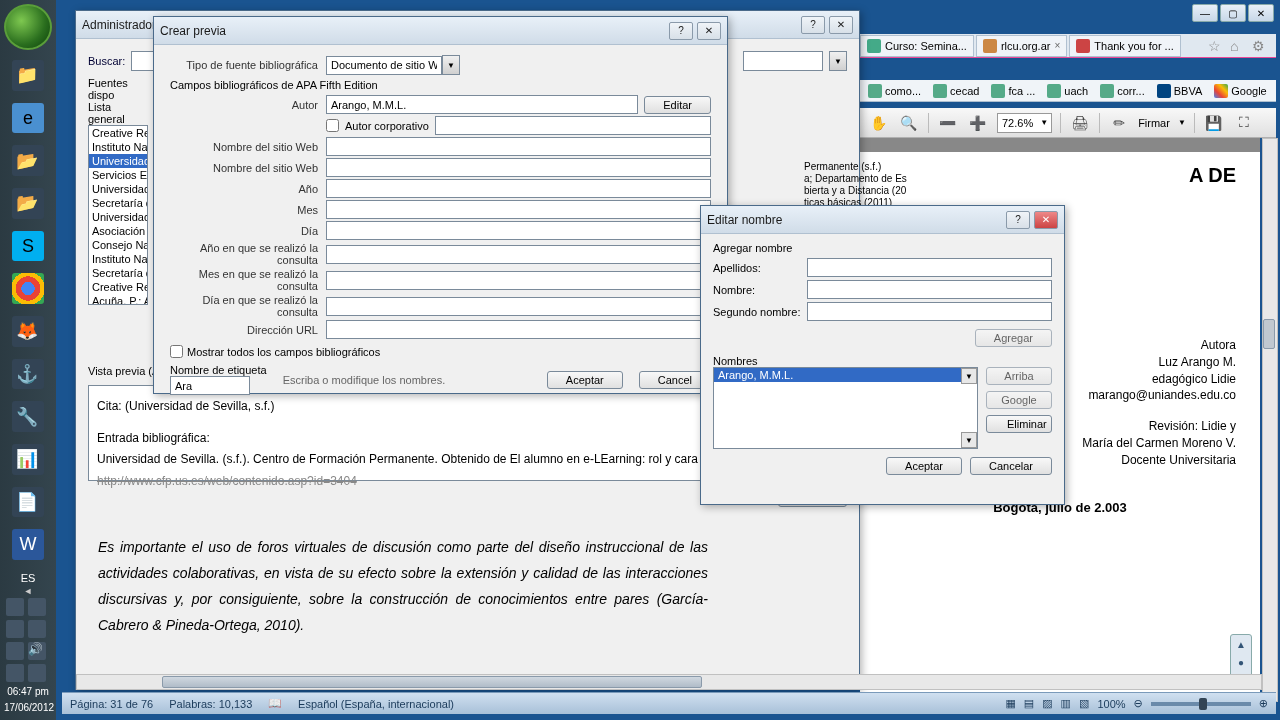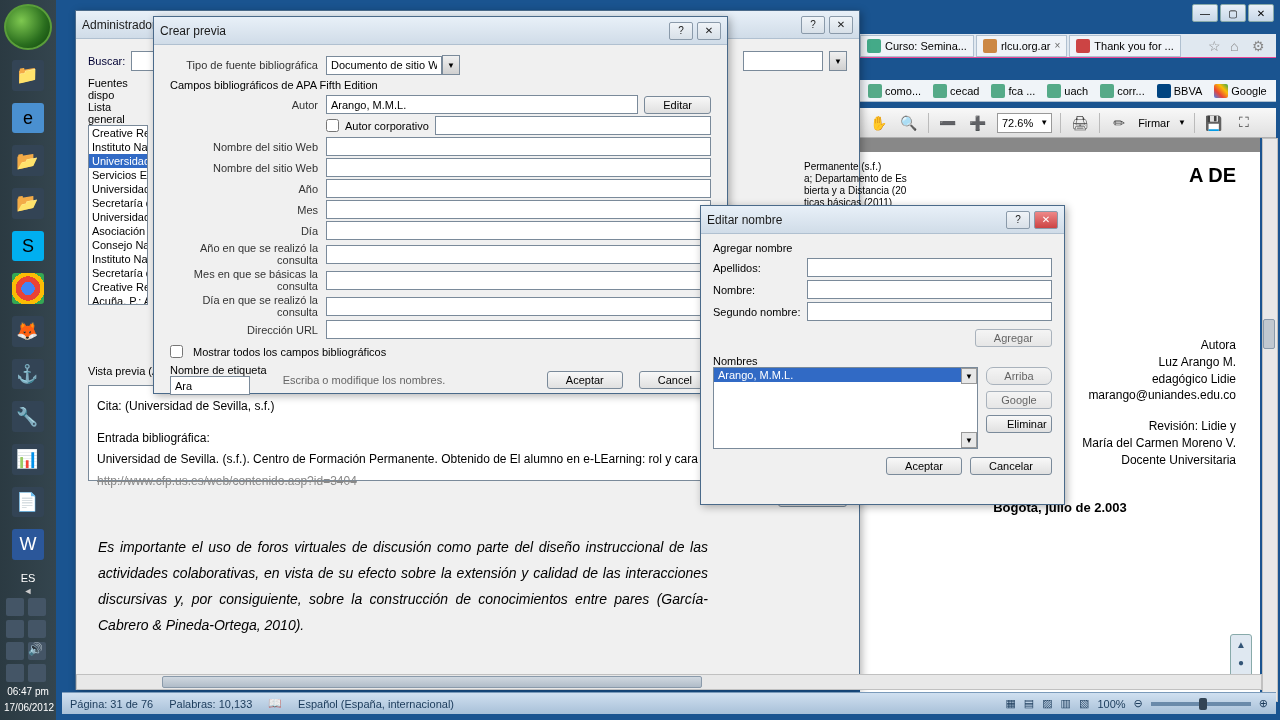--- a/index.html
+++ b/index.html
@@ -34,21 +34,21 @@
 .source-list .selected { background: #316ac5; color: #fff; }
 .preview-box { border: 1px solid #7a8a9a; background: #fff; padding: 10px 8px; margin-top: 8px; font-size: 12px; line-height: 1.8; color: #000; }
 .btn { padding: 2px 18px; border: 1px solid #7a8a9a; background: linear-gradient(to bottom, #f8f8f8, #e0e0e0); border-radius: 3px; font-size: 11px; cursor: pointer; }
 
 
 .crear-win { left: 153px; top: 16px; width: 575px; height: 378px; z-index: 10; }
 .crear-body { padding: 8px 16px; font-size: 11px; }
 .field-row { display: flex; align-items: center; margin: 2px 0; }
 .field-label { width: 156px; text-align: right; padding-right: 8px; color: #333; font-size: 11px; }
 .field-input { flex: 1; border: 1px solid #7a8a9a; height: 19px; padding: 0 4px; background: #fff; font-size: 11px; }
-.checkbox-row { display: flex; align-items: center; gap: 10px; font-size: 11px; margin: 6px 0; }
+.checkbox-row { display: flex; align-items: center; gap: 4px; font-size: 11px; margin: 6px 0; }
 .btn-row { display: flex; justify-content: flex-end; gap: 8px; margin-top: 8px; }
 
 
 .editar-win { left: 700px; top: 205px; width: 365px; height: 300px; z-index: 20; }
 .editar-body { padding: 8px 12px; font-size: 11px; }
 .ed-field-row { display: flex; align-items: center; margin: 3px 0; }
 .ed-label { width: 94px; font-size: 11px; }
 .ed-input { flex: 1; border: 1px solid #7a8a9a; height: 19px; background: #fff; }
 .names-list { border: 1px solid #7a8a9a; background: #fff; height: 82px; position: relative; }
 .names-list .selected-name { background: #316ac5; color: #fff; padding: 1px 4px; font-size: 11px; }
@@ -376,21 +376,21 @@
       </div>
     <div class="field-row">
         <span class="field-label">Día</span>
         <input class="field-input" style="">
       </div>
     <div class="field-row">
         <span class="field-label">Año en que se realizó la consulta</span>
         <input class="field-input" style="">
       </div>
     <div class="field-row">
-        <span class="field-label">Mes en que se básicas la consulta</span>
+        <span class="field-label">Mes en que se realizó la consulta</span>
         <input class="field-input" style="">
       </div>
     <div class="field-row">
         <span class="field-label">Día en que se realizó la consulta</span>
         <input class="field-input" style="">
       </div>
     <div class="field-row">
         <span class="field-label">Dirección URL</span>
         <input class="field-input" style="">
       </div>
@@ -437,21 +437,21 @@
       <button class="btn" style="opacity:0.6;">Agregar</button>
     </div>
     <div>Nombres</div>
     <div style="display:flex;gap:8px;">
       <div class="names-list" style="flex:1;">
         <div class="selected-name">Arango, M.M.L.</div>
         <div class="list-dd">▼</div>
         <div class="list-dd" style="top:auto;bottom:0;">▼</div>
       </div>
       <div style="display:flex;flex-direction:column;gap:6px;width:66px;">
-        <button class="btn" style="opacity:0.6;padding:2px 4px;border-radius:7px;">Arriba</button>
+        <button class="btn" style="opacity:0.6;padding:2px 4px;">Arriba</button>
         <button class="btn" style="opacity:0.6;padding:2px 4px;">Google</button>
         <button class="btn" style="padding:2px 20px;">Eliminar</button>
       </div>
     </div>
     <div class="btn-row">
       <button class="btn">Aceptar</button>
       <button class="btn">Cancelar</button>
     </div>
   </div>
 </div>

